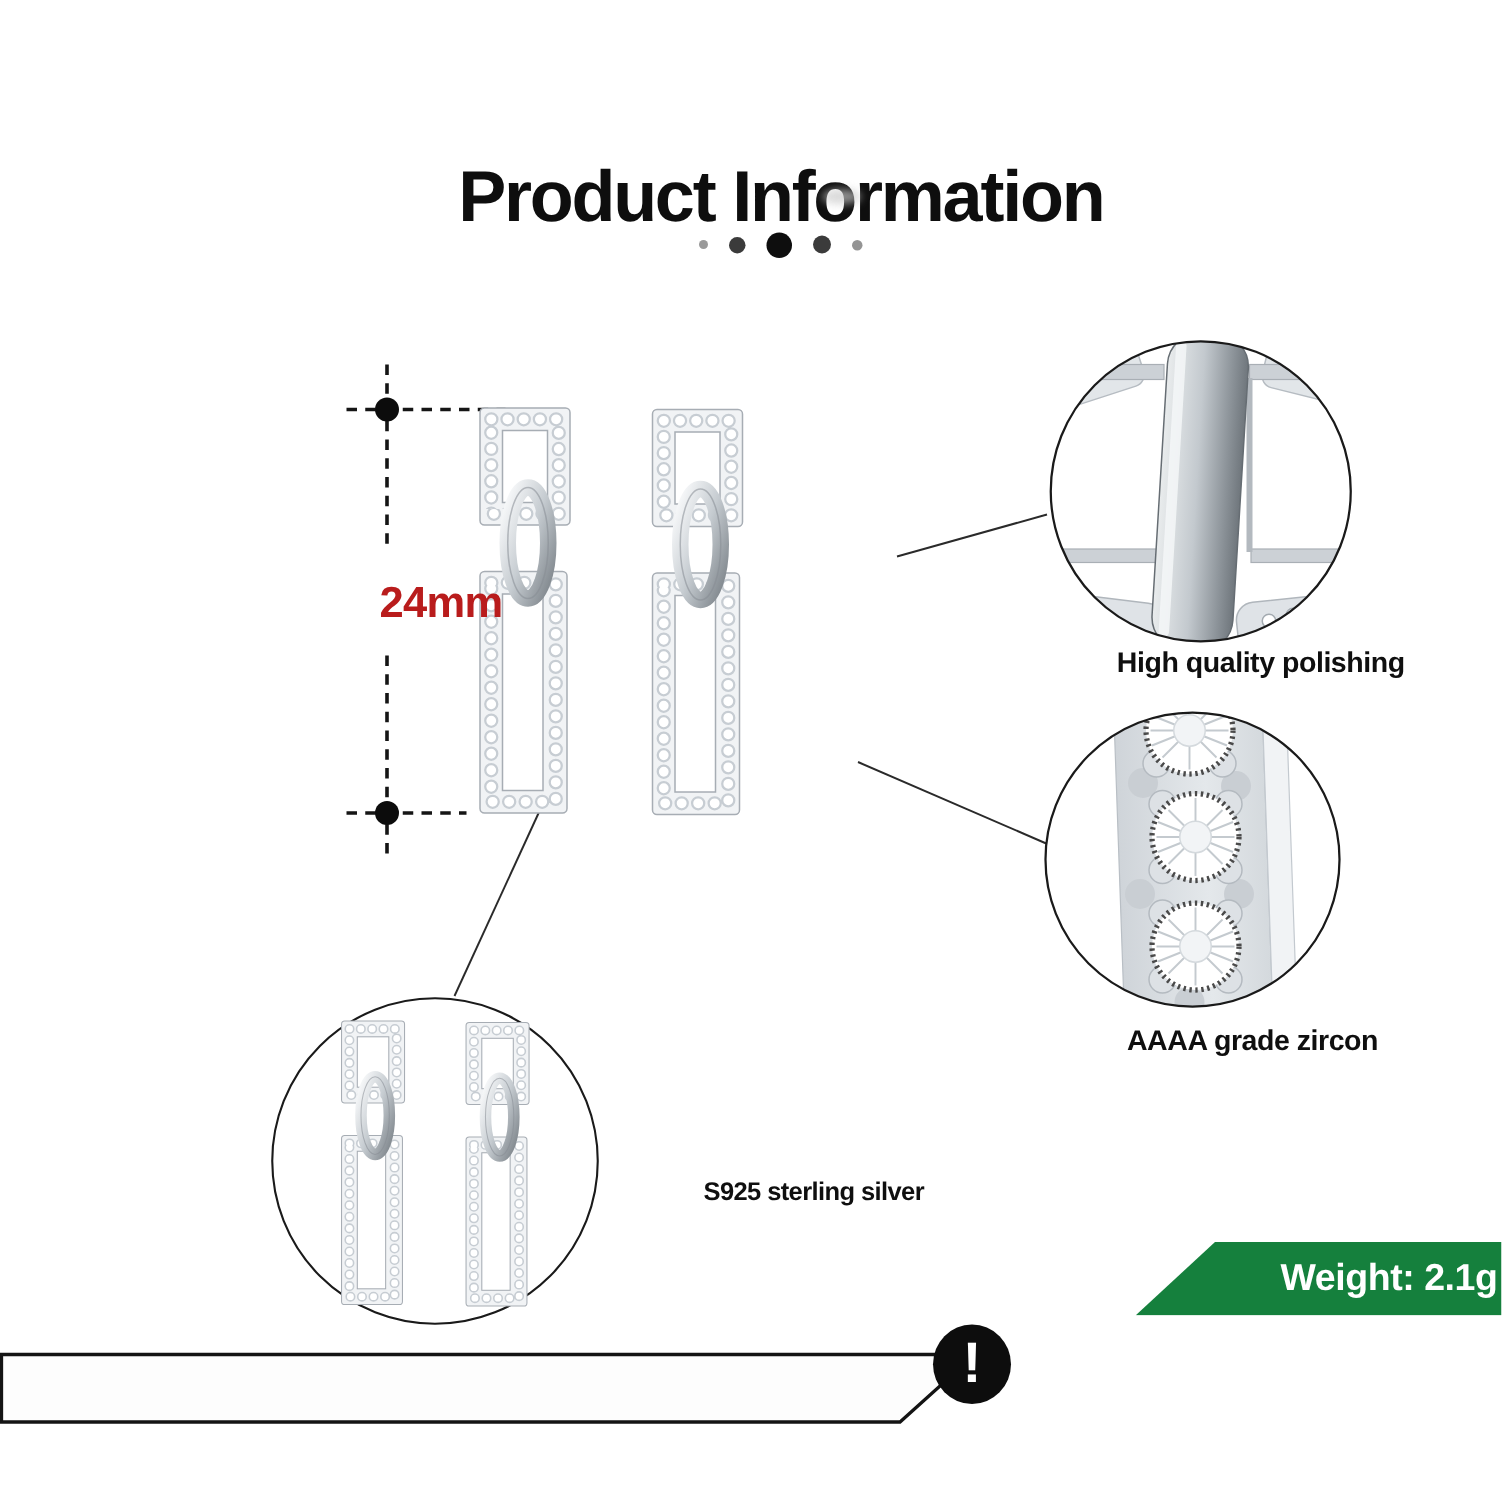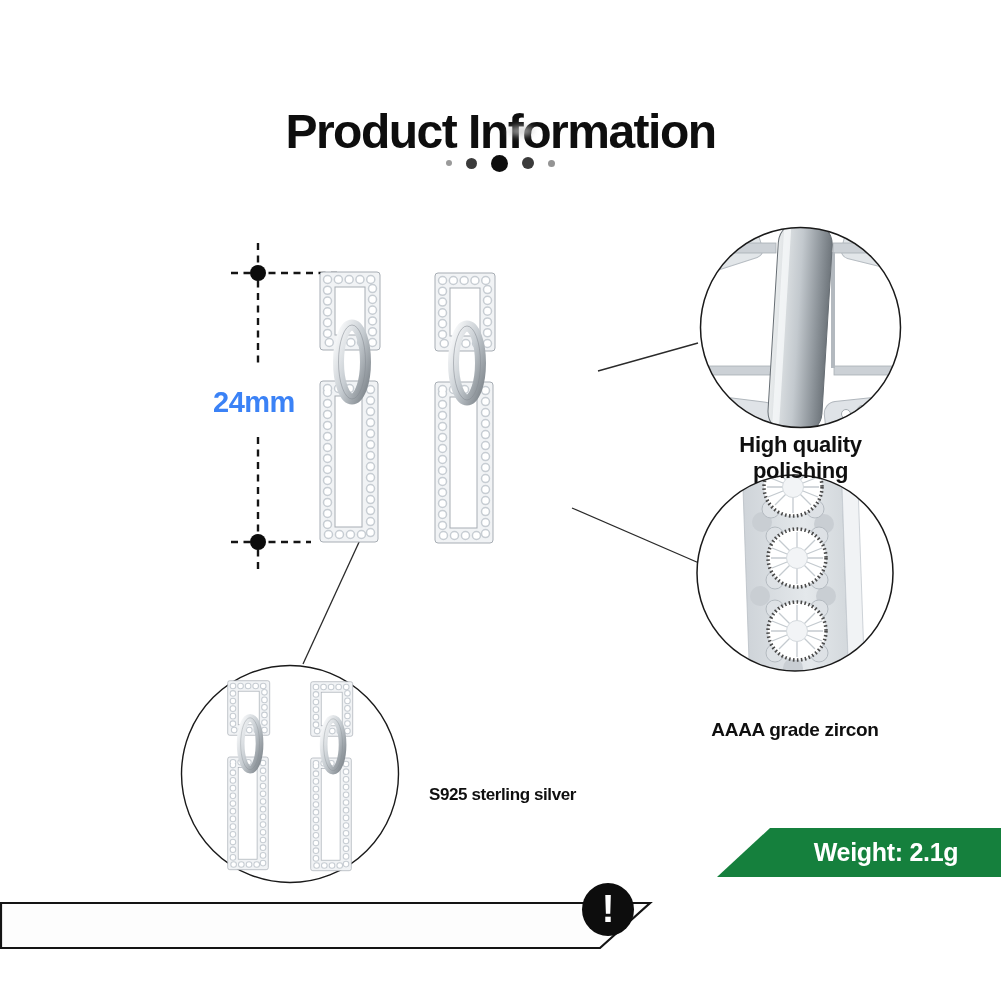--- a/index.html
+++ b/index.html
@@ -1,44 +1,44 @@
 <!DOCTYPE html>
 <html><head>
 <meta charset="utf-8">
 <style>
   html,body{margin:0;padding:0;background:#ffffff;}
   .page{
     position:relative;width:1001px;height:1001px;background:#ffffff;
     font-family:"Liberation Sans","DejaVu Sans",sans-serif;color:#161616;
     overflow:hidden;
   }
-  .abs{position:absolute;}
+  .abs{position:absolute;margin-left:40px;}
   .art{position:absolute;left:0;top:0;pointer-events:none;}
   .title{
     left:0;right:0;top:72px;text-align:center;
     font-size:48px;font-weight:700;letter-spacing:-1.5px;color:#0e0e0e;
   }
   .title-smudge{
     left:508px;top:126px;width:26px;height:10px;border-radius:50%;
     background:#c9c9c9;filter:blur(3px);opacity:.7;
   }
   .dots{left:0;right:0;top:148px;height:30px;display:flex;align-items:center;justify-content:center;gap:14px;}
   .dot{border-radius:50%;display:block;}
   .dot.s1{width:6px;height:6px;background:#9a9a9a;}
   .dot.s2{width:11px;height:11px;background:#3b3b3b;}
   .dot.s3{width:17px;height:17px;background:#0e0e0e;}
   .dot.s4{width:12px;height:12px;background:#3b3b3b;}
   .dot.s5{width:7px;height:7px;background:#949494;}
   .mm-label{
     left:196px;top:386px;width:116px;text-align:center;
-    font-size:29px;font-weight:700;letter-spacing:-0.5px;color:#3b82f6;
+    font-size:29px;font-weight:700;letter-spacing:-0.5px;color:#b91c1c;
   }
   .callout-label{font-weight:700;color:#0f0f0f;letter-spacing:-0.3px;}
-  .cap-polishing{left:697px;top:432px;width:207px;text-align:center;font-size:22px;}
-  .cap-zircon{left:694px;top:719px;width:202px;text-align:center;font-size:19px;}
+  .cap-polishing{left:697px;top:432px;width:207px;text-align:center;font-size:19px;}
+  .cap-zircon{left:694px;top:684px;width:202px;text-align:center;font-size:19px;}
   .cap-silver{left:429px;top:785px;font-size:17px;letter-spacing:-0.4px;}
   .weight-banner{
     left:715px;top:828px;width:286px;height:49px;background:#15803d;
     clip-path:polygon(55px 0,286px 0,286px 49px,2px 49px);
   }
   .weight-text{
     position:absolute;left:60px;right:4px;top:0;height:49px;
     display:flex;align-items:center;justify-content:center;
     color:#ffffff;font-size:25px;font-weight:700;letter-spacing:-0.3px;
   }

